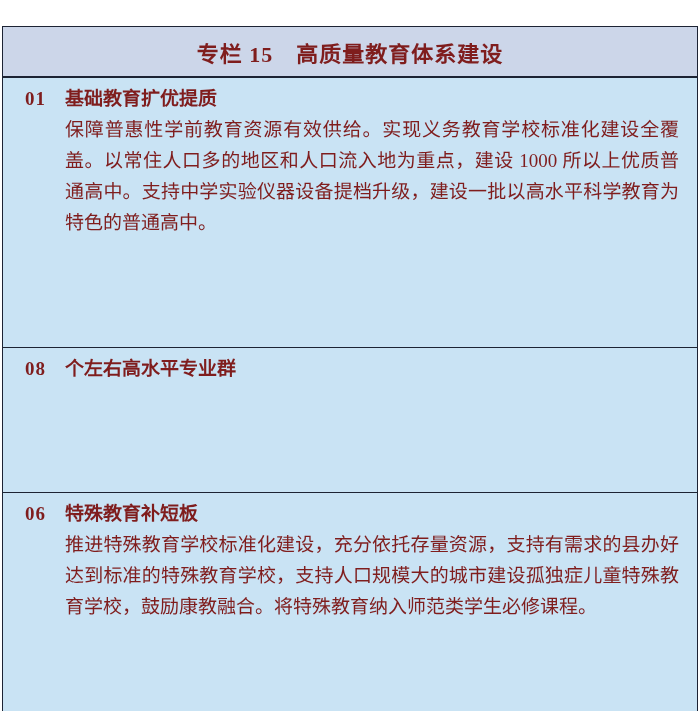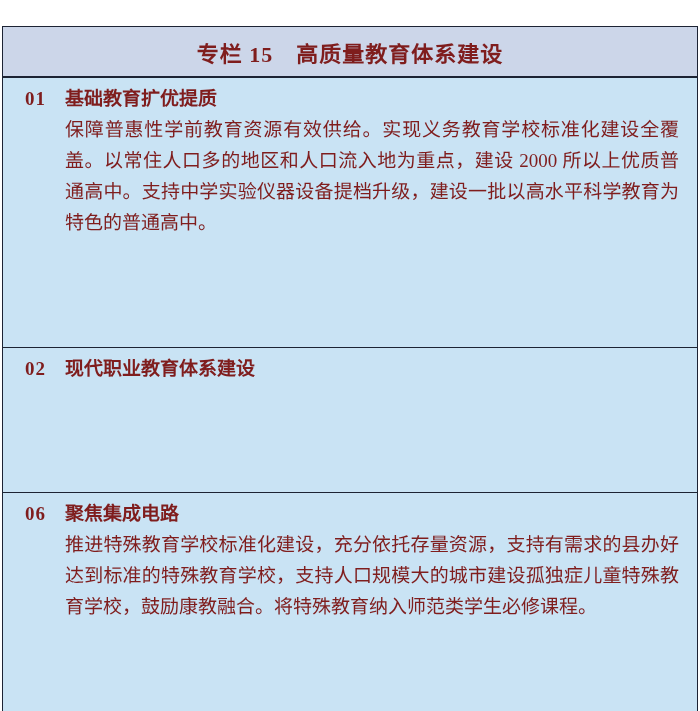--- a/index.html
+++ b/index.html
@@ -73,31 +73,31 @@
 
 <div class="page">
   <div class="panel">
 
     <div class="panel-header">专栏 15　高质量教育体系建设</div>
 
     <div class="section">
       <div class="section-head">
         <span class="section-num">01</span><span>基础教育扩优提质</span>
       </div>
-      <p class="section-body">保障普惠性学前教育资源有效供给。实现义务教育学校标准化建设全覆盖。以常住人口多的地区和人口流入地为重点，建设 2000 所以上优质普通高中。支持中学实验仪器设备提档升级，建设一批以高水平科学教育为特色的普通高中。</p>
+      <p class="section-body">保障普惠性学前教育资源有效供给。实现义务教育学校标准化建设全覆盖。以常住人口多的地区和人口流入地为重点，建设 1000 所以上优质普通高中。支持中学实验仪器设备提档升级，建设一批以高水平科学教育为特色的普通高中。</p>
     </div>
 
     <div class="section">
       <div class="section-head">
-        <span class="section-num">02</span><span>现代职业教育体系建设</span>
+        <span class="section-num">08</span><span>个左右高水平专业群</span>
       </div>
     </div>
 
 
     <div class="section">
       <div class="section-head">
-        <span class="section-num">06</span><span>聚焦集成电路</span>
+        <span class="section-num">06</span><span>特殊教育补短板</span>
       </div>
       <p class="section-body">推进特殊教育学校标准化建设，充分依托存量资源，支持有需求的县办好达到标准的特殊教育学校，支持人口规模大的城市建设孤独症儿童特殊教育学校，鼓励康教融合。将特殊教育纳入师范类学生必修课程。</p>
     </div>
 
   </div>
 </div>
 
 </body></html>

